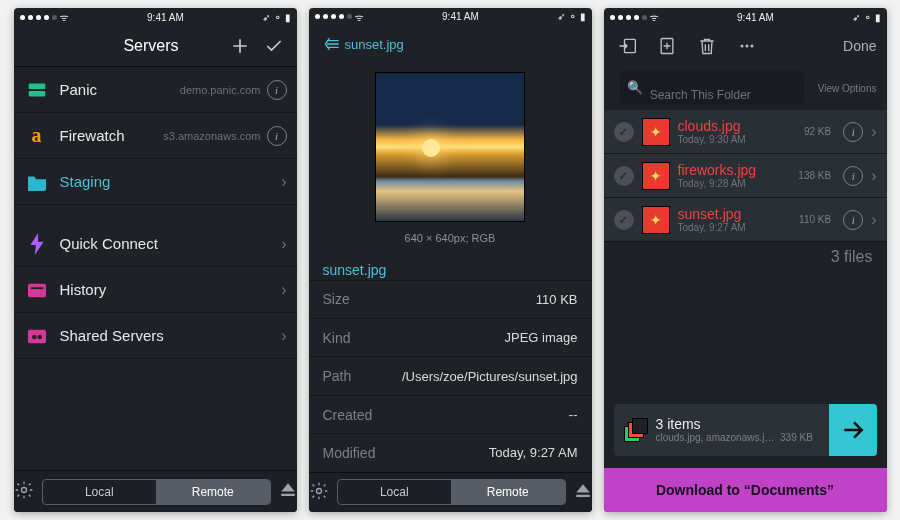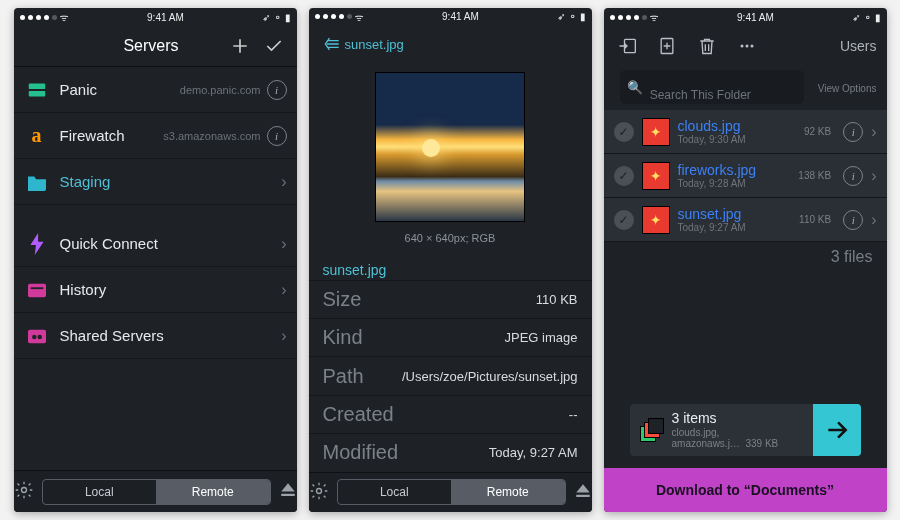--- a/index.html
+++ b/index.html
@@ -32,37 +32,37 @@
   .seg div { flex:1; display:flex; align-items:center; justify-content:center; font-size:12px; color:#c8cbd0; }
   .seg .active { background:#585d65; color:#fff; }
   .gear,.eject { color:#9da2a9; }
   
   .preview { display:flex; flex-direction:column; align-items:center; padding:8px 0 6px; }
   .thumb { width:150px; height:150px; background:linear-gradient(to bottom,#162a4a 0%,#162a4a 35%,#f7b640 45%,#ffdf7a 50%,#d89a2e 55%,#3b2d16 70%,#6b8aa8 73%,#e6c380 80%,#2a3646 100%); border:1px solid #000; position:relative; }
   .thumb .sun { position:absolute; left:46px; top:66px; width:18px; height:18px; background:#ffe89a; border-radius:50%; box-shadow:0 0 18px 6px rgba(255,220,120,.5); }
   .dims { font-size:11px; color:#8e939b; margin-top:10px; }
   .file-title { align-self:flex-start; color:#4fc0d6; font-size:14px; padding:12px 14px 2px; }
   .prop { display:flex; align-items:center; height:40px; padding:0 14px; border-top:1px solid #14161a; }
-  .prop .k { color:#7c8188; font-size:20px; width:70px; flex-shrink:0;}
+  .prop .k { color:#7c8188; font-size:14px; width:70px; flex-shrink:0;}
   .prop .v { flex:1; text-align:right; color:#d9dbdf; font-size:13px; white-space:nowrap; overflow:hidden; text-overflow:ellipsis;}
   
   .search { height:34px; margin:4px 8px 6px; background:#181b20; border-radius:6px; display:flex; align-items:center; padding:0 8px; gap:6px; }
   .search .sicon { color:#6e737b; font-size:13px;}
   .search .stext { color:#6e737b; font-size:12px; flex:1;margin-top:16px;}
   .viewopt { color:#777c84; font-size:10px; }
   .frow { display:flex; align-items:center; padding:0 10px; height:44px; border-bottom:1px solid #14161a; gap:8px; }
   .frow.sel { background:#2a2e35; }
   .check { width:20px;height:20px;border-radius:50%;background:#4b4f57;display:flex;align-items:center;justify-content:center;color:#1d2025;font-size:12px;}
   .fthumb { width:28px;height:28px;background:#e83a2e;border:1px solid #000;display:flex;align-items:center;justify-content:center;color:#ffdf60;font-size:14px;}
   .fmeta { flex:1; display:flex; flex-direction:column; line-height:1.15;}
-  .fname { font-size:14px; color:#3b82f6; }
+  .fname { font-size:14px; color:#ef4444; }
   .ftime { font-size:10px; color:#6f747c; }
   .fsize { font-size:10px; color:#7a7f87; margin-right:4px;}
   .count { text-align:right; font-size:16px; color:#787d85; padding:6px 14px; }
-  .tray { margin:0 26px; margin-top:auto; margin-bottom:12px; height:52px; background:#2c3037; border-radius:4px; display:flex; align-items:center; padding:0 0 0 10px; gap:8px; }
+  .tray { margin:0 10px; margin-top:auto; margin-bottom:12px; height:52px; background:#2c3037; border-radius:4px; display:flex; align-items:center; padding:0 0 0 10px; gap:8px; }
   .tray .ticon { width:24px;height:24px; position:relative; }
   .tray .ticon span { position:absolute; width:16px;height:16px; border:1px solid #000; }
   .tray .tmeta { flex:1; display:flex; flex-direction:column; line-height:1.15;}
   .tray .tname { font-size:14px; color:#eaecef; }
   .tray .tsub { font-size:10px; color:#7c8189; }
   .tray .go { width:48px; height:52px; background:#34c6d3; display:flex; align-items:center; justify-content:center; border-radius:0 4px 4px 0;}
   .dlbar { height:44px; background:#c042c7; color:#1a1022; display:flex; align-items:center; justify-content:center; font-size:14px; font-weight:600; }
   .flex-spacer { flex:1; }
 </style>
 </head>
@@ -286,21 +286,21 @@
         </div>
       <div class="nav-icon">
           <svg viewBox="0 0 24 24" fill="#bcc0c6">
             <circle cx="6" cy="12" r="1.8"></circle>
             <circle cx="12" cy="12" r="1.8"></circle>
             <circle cx="18" cy="12" r="1.8"></circle>
           </svg>
         </div>
     </div>
     <div class="flex-spacer"></div>
-    <div class="done">Users</div>
+    <div class="done">Done</div>
   </div>
   <div style="display:flex;align-items:center;gap:6px;padding:0 10px 0 8px;">
     <div class="search" style="flex:1;">
       <span class="sicon">🔍</span>
       <span class="stext">Search This Folder</span>
     </div>
     <div class="viewopt">View Options</div>
   </div>
   <div class="list">
     <div class="frow sel">

